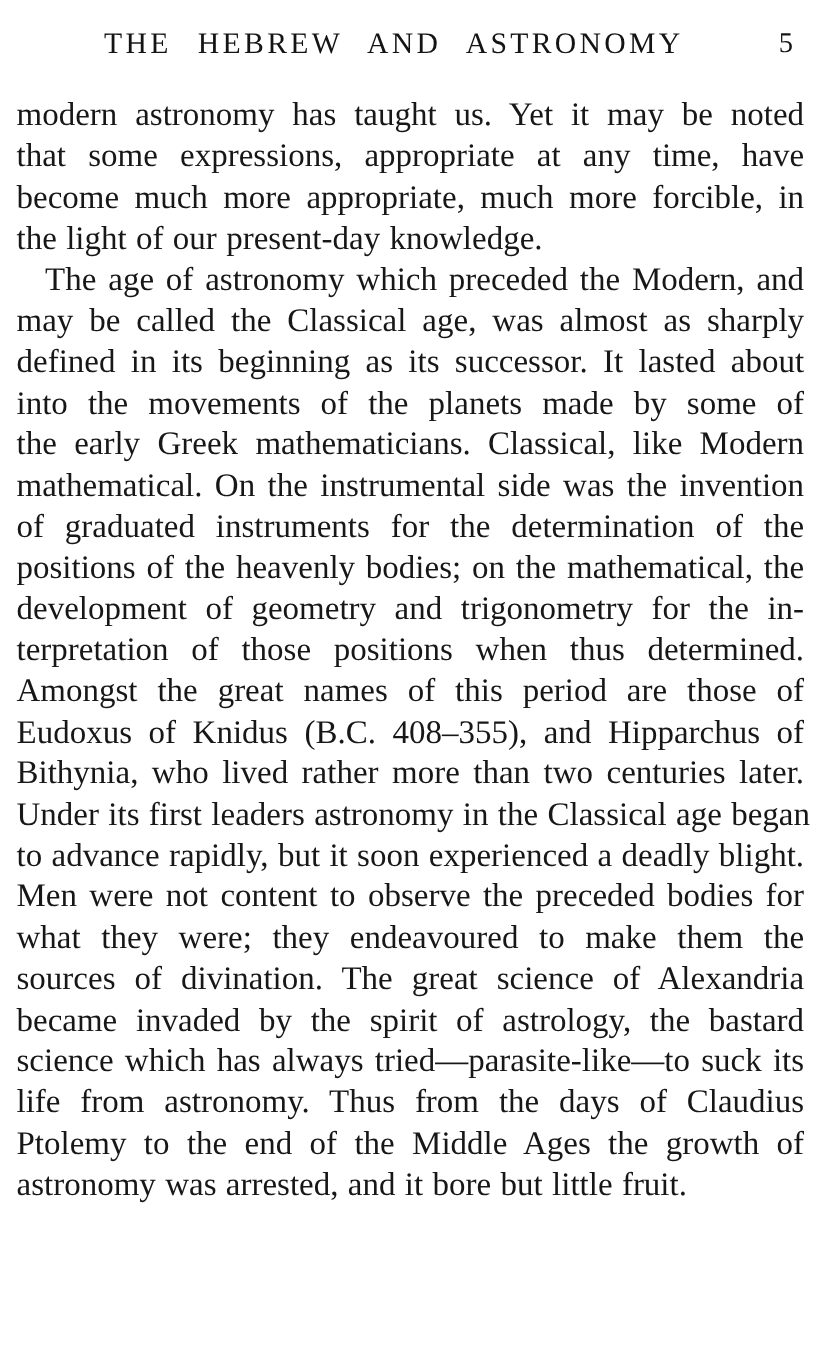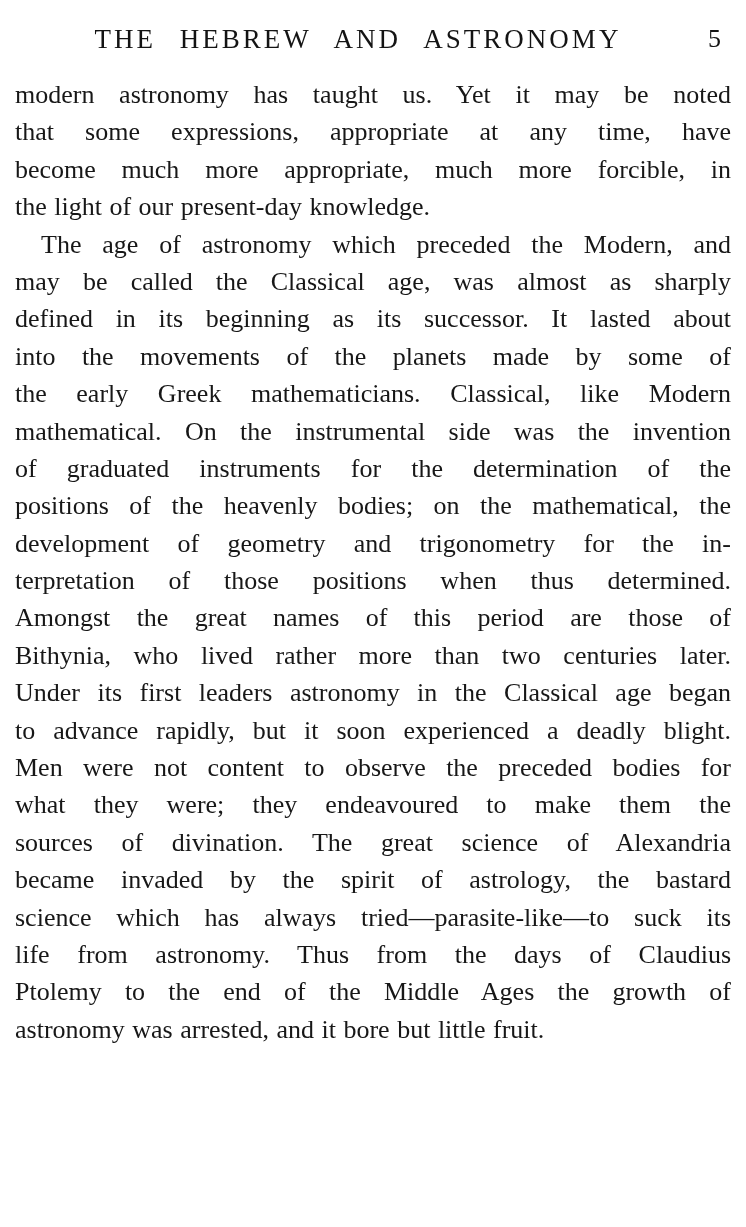--- a/index.html
+++ b/index.html
@@ -18,21 +18,21 @@
   .page {
     box-sizing: border-box;
     width: 746px;
     height: 1227px;
     padding: 22px 15px 0 15px;
     background: #ffffff;
   }
   .running-header {
     position: relative;
     height: 40px;
-    margin-bottom: 14px;
+    margin-bottom: 24px;
     text-decoration: underline;
   }
   .header-title {
     position: absolute;
     left: 0;
     right: 30px;
     top: 2px;
     text-align: center;
     font-size: 27px;
     letter-spacing: 3px;
@@ -41,21 +41,21 @@
     color: #141414;
   }
   .header-pagenum {
     position: absolute;
     right: 10px;
     top: 2px;
     font-size: 26px;
     color: #141414;
   }
   .body-text {
-    font-size: 26px;
+    font-size: 30px;
   }
   .paragraph {
     margin: 0;
   }
   .line {
     height: 37.4px;
     line-height: 37.4px;
     text-align: justify;
     text-align-last: justify;
     word-spacing: 1px;
@@ -89,20 +89,21 @@
           <div class="line">may be called the Classical age, was almost as sharply</div>
           <div class="line">defined in its beginning as its successor. It lasted about</div>
           <div class="line">into the movements of the planets made by some of</div>
           <div class="line">the early Greek mathematicians. Classical, like Modern</div>
           <div class="line">mathematical. On the instrumental side was the invention</div>
           <div class="line">of graduated instruments for the determination of the</div>
           <div class="line">positions of the heavenly bodies; on the mathematical, the</div>
           <div class="line">development of geometry and trigonometry for the in-</div>
           <div class="line">terpretation of those positions when thus determined.</div>
           <div class="line">Amongst the great names of this period are those of</div>
+          <div class="line">Eudoxus of Knidus (B.C. 408–355), and Hipparchus of</div>
           <div class="line">Bithynia, who lived rather more than two centuries later.</div>
           <div class="line">Under its first leaders astronomy in the Classical age began</div>
           <div class="line">to advance rapidly, but it soon experienced a deadly blight.</div>
           <div class="line">Men were not content to observe the preceded bodies for</div>
           <div class="line">what they were; they endeavoured to make them the</div>
           <div class="line">sources of divination. The great science of Alexandria</div>
           <div class="line">became invaded by the spirit of astrology, the bastard</div>
           <div class="line">science which has always tried—parasite-like—to suck its</div>
           <div class="line">life from astronomy. Thus from the days of Claudius</div>
           <div class="line">Ptolemy to the end of the Middle Ages the growth of</div>

